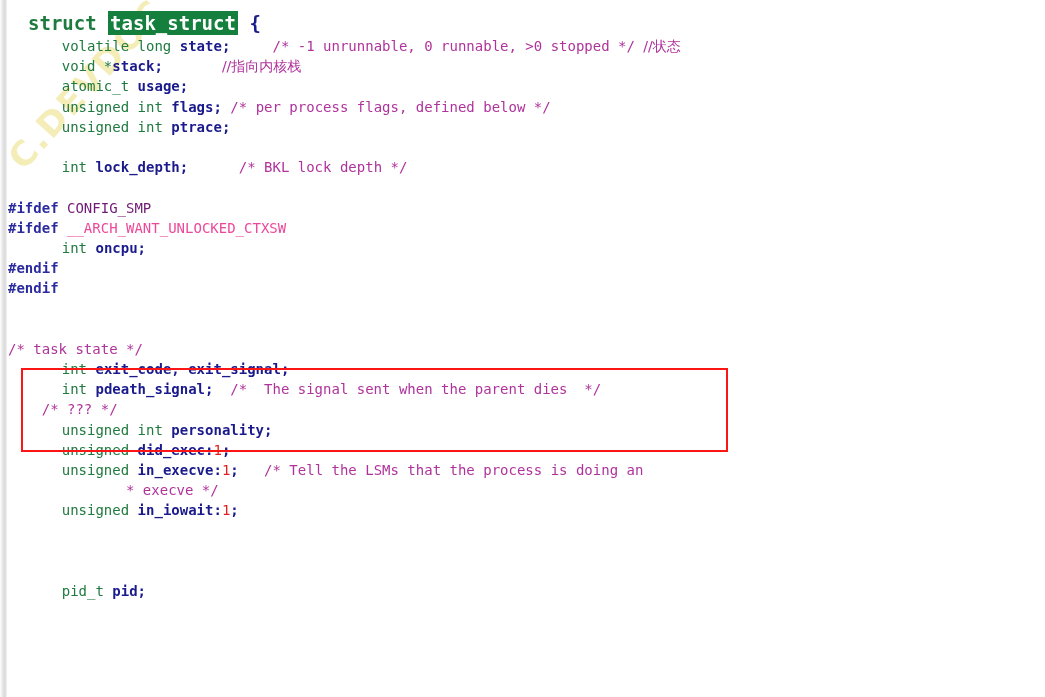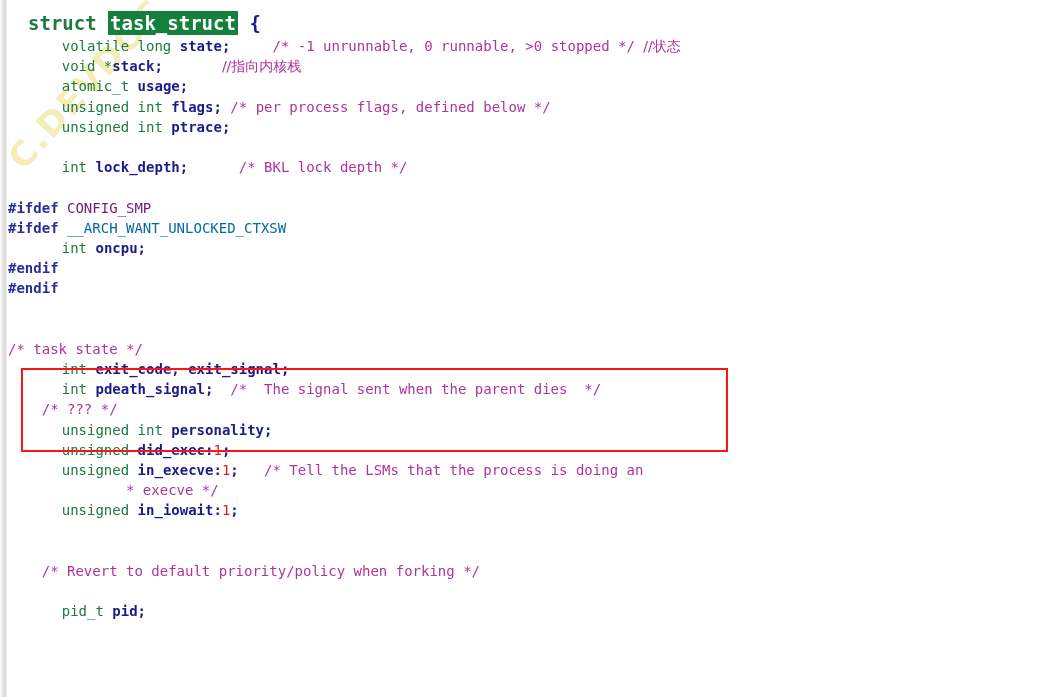--- a/index.html
+++ b/index.html
@@ -56,21 +56,21 @@
     height:26px;
     font-weight:bold;
   }
 
   
   .kw   {color:#1f7a3f;padding-left:20px;}                 
   .id   {color:#1a1a8c;font-weight:bold;}
   .cm   {color:#b0339c;}                 
   .pp   {color:#2b2b9e;font-weight:bold;}
   .plain{color:#701a75;}                 
-  .macro{color:#0369a1;margin-top:44px;}                 
+  .macro{color:#ec4899;margin-top:44px;}                 
   .num  {color:#e02020;}                 
   .punct{color:#1a1a8c;font-weight:bold;}
   .cjk  {font-family:"DejaVu Sans","Liberation Sans",sans-serif;}
 
   
   .sel{
     background:#15803d;
     color:#ffffff;
     font-weight:bold;
     padding:1px 2px;
@@ -141,21 +141,20 @@
 
   <div class="ln">    <span class="kw">unsigned</span> <span class="id">in_execve</span><span class="punct">:</span><span class="num">1</span><span class="punct">;</span>   <span class="cm">/* Tell the LSMs that the process is doing an</span></div>
 
   <div class="ln">              <span class="cm">* execve */</span></div>
 
   <div class="ln">    <span class="kw">unsigned</span> <span class="id">in_iowait</span><span class="punct">:</span><span class="num">1</span><span class="punct">;</span></div>
 
   <div class="ln blank"> </div>
   <div class="ln blank"> </div>
 
-  <div class="ln">    <span class="cm">/* Revert to default priority/policy when forking */</span></div>
 
 
   <div class="ln blank"> </div>
 
   <div class="ln">    <span class="kw">pid_t</span> <span class="id">pid</span><span class="punct">;</span></div>
 
 
 </div>
 
 <div id="redbox" style="left: 21px; top: 368px; width: 707px; height: 84px; border-color: rgb(251, 21, 21);"></div>

